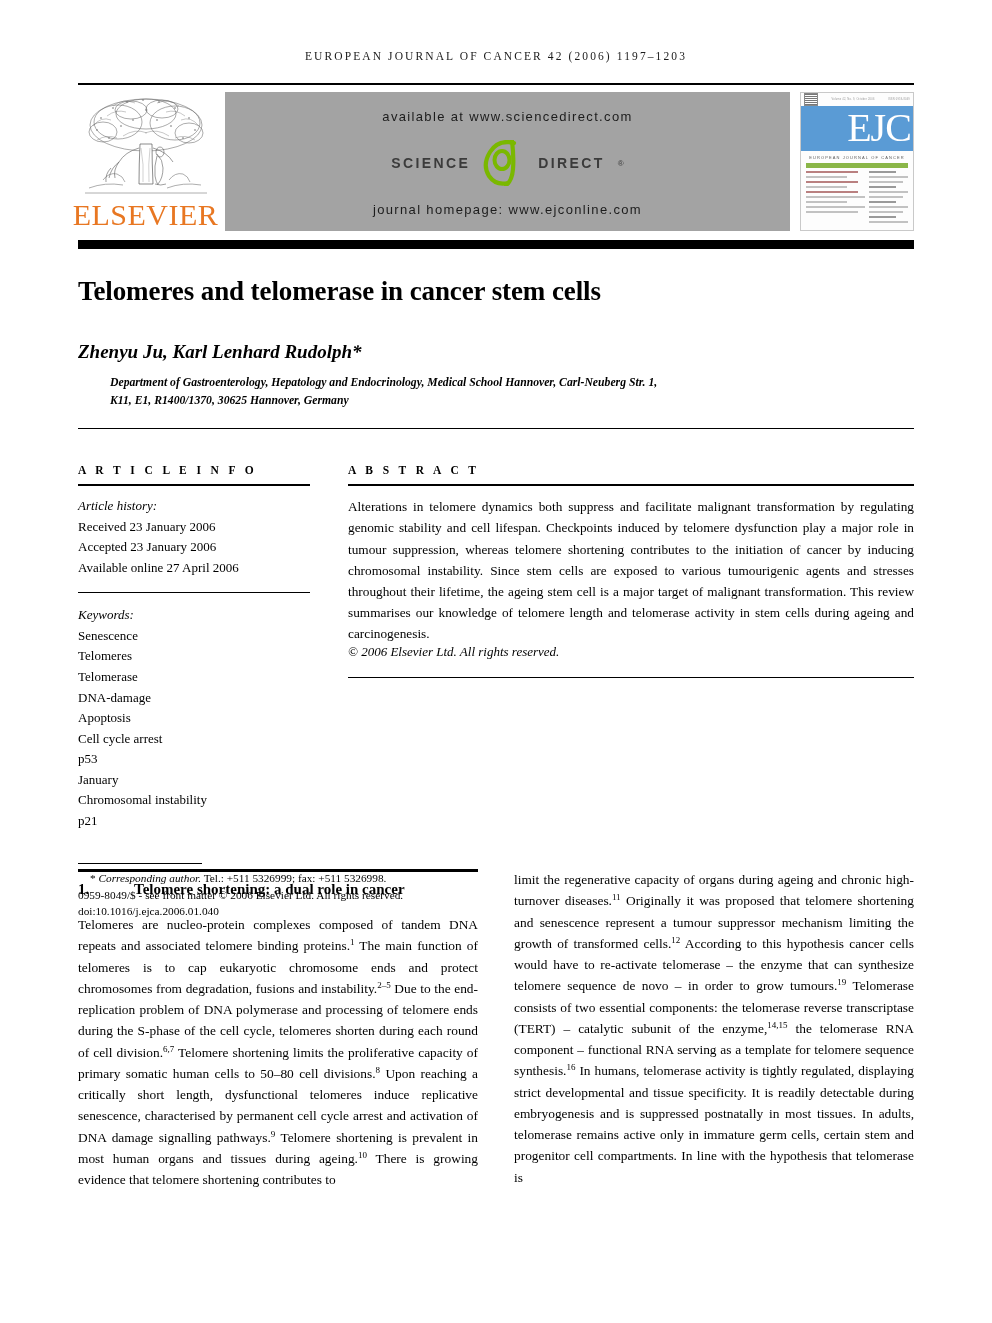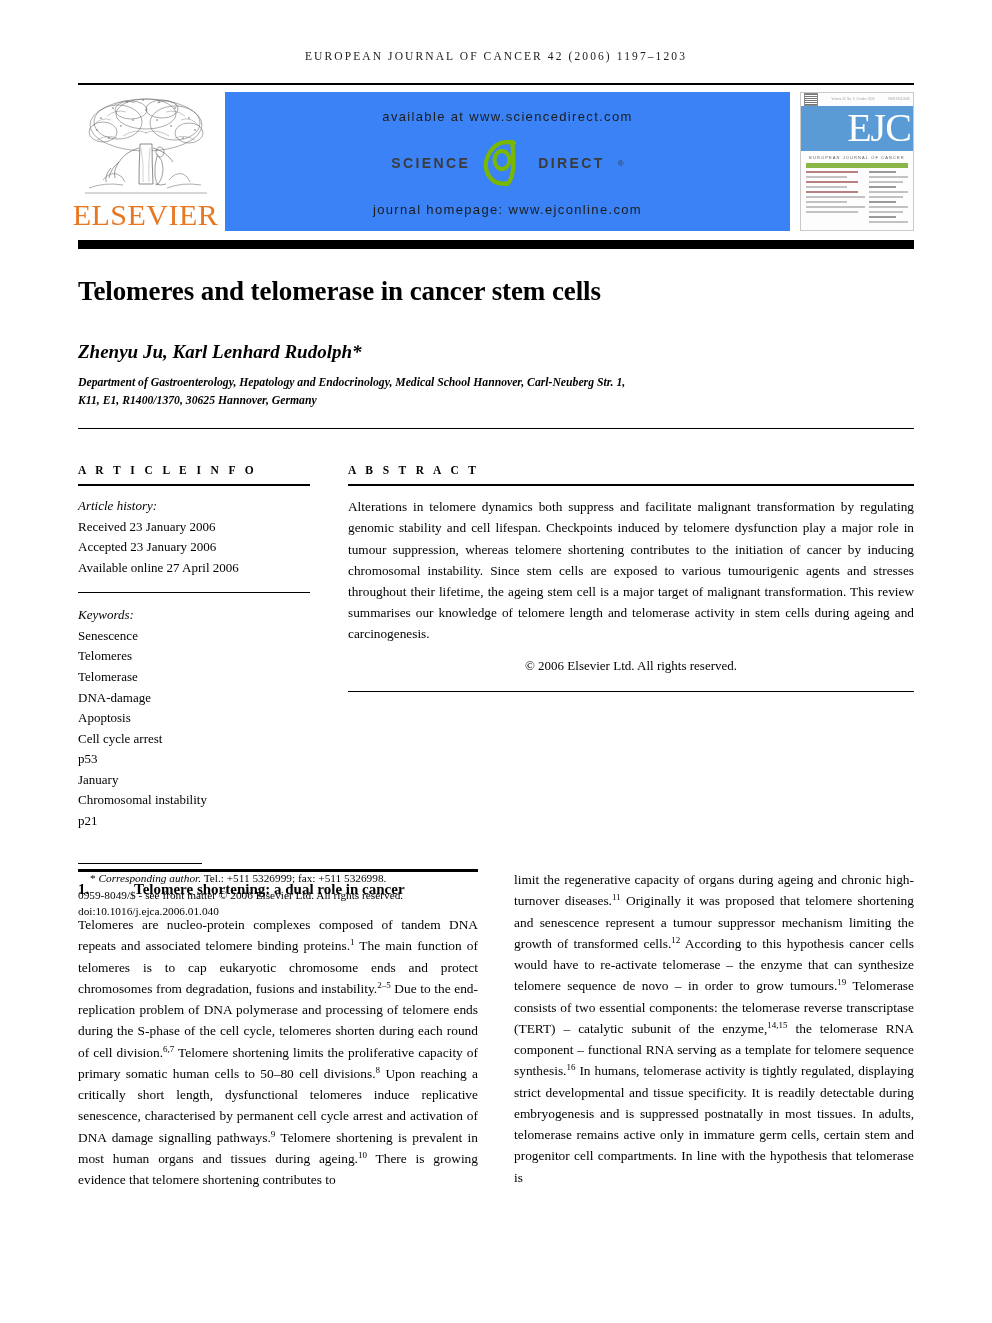--- a/index.html
+++ b/index.html
@@ -61,21 +61,21 @@
   .elsevier-word {
     font-family: "Liberation Serif", serif;
     font-size: 30px;
     letter-spacing: 0.5px;
     color: #e87722;
     line-height: 1;
     padding-bottom: 1px;
   }
   .sd-banner {
     flex: 1 1 auto;
-    background: #3b82f6;
+    background: #a3a3a3;
     display: flex;
     flex-direction: column;
     align-items: center;
     justify-content: space-between;
     padding: 17px 0 14px 0;
     box-sizing: border-box;
     margin-left: 8px;
     margin-right: 10px;
   }
   .sd-line {
@@ -196,20 +196,21 @@
     font-style: italic;
     margin-top: 34px;
   }
   .affil {
     font-family: "Liberation Serif", serif;
     font-style: italic;
     font-size: 11.7px;
     line-height: 1.55;
     margin-top: 11px;
     font-weight: bold;
+    margin-left: 32px;
   }
   .rule-thin {
     height: 1px;
     background: #000;
     margin-top: 18px;
   }
 
   
   .info-abstract {
     display: flex;
@@ -248,22 +249,22 @@
   }
   .abstract-text {
     font-family: "Liberation Serif", serif;
     font-size: 13.3px;
     line-height: 1.59;
     text-align: justify;
   }
   .copyright {
     font-family: "Liberation Serif", serif;
     font-size: 13px;
-    text-align: center;
-    margin-top: 14px;
+    text-align: left;
+    font-style: italic;
   }
   .rule-abs-bottom {
     height: 1px;
     background: #000;
     margin-top: 17px;
   }
 
   
   .body-wrap { margin-top: 38px; }
   .body-cols {

